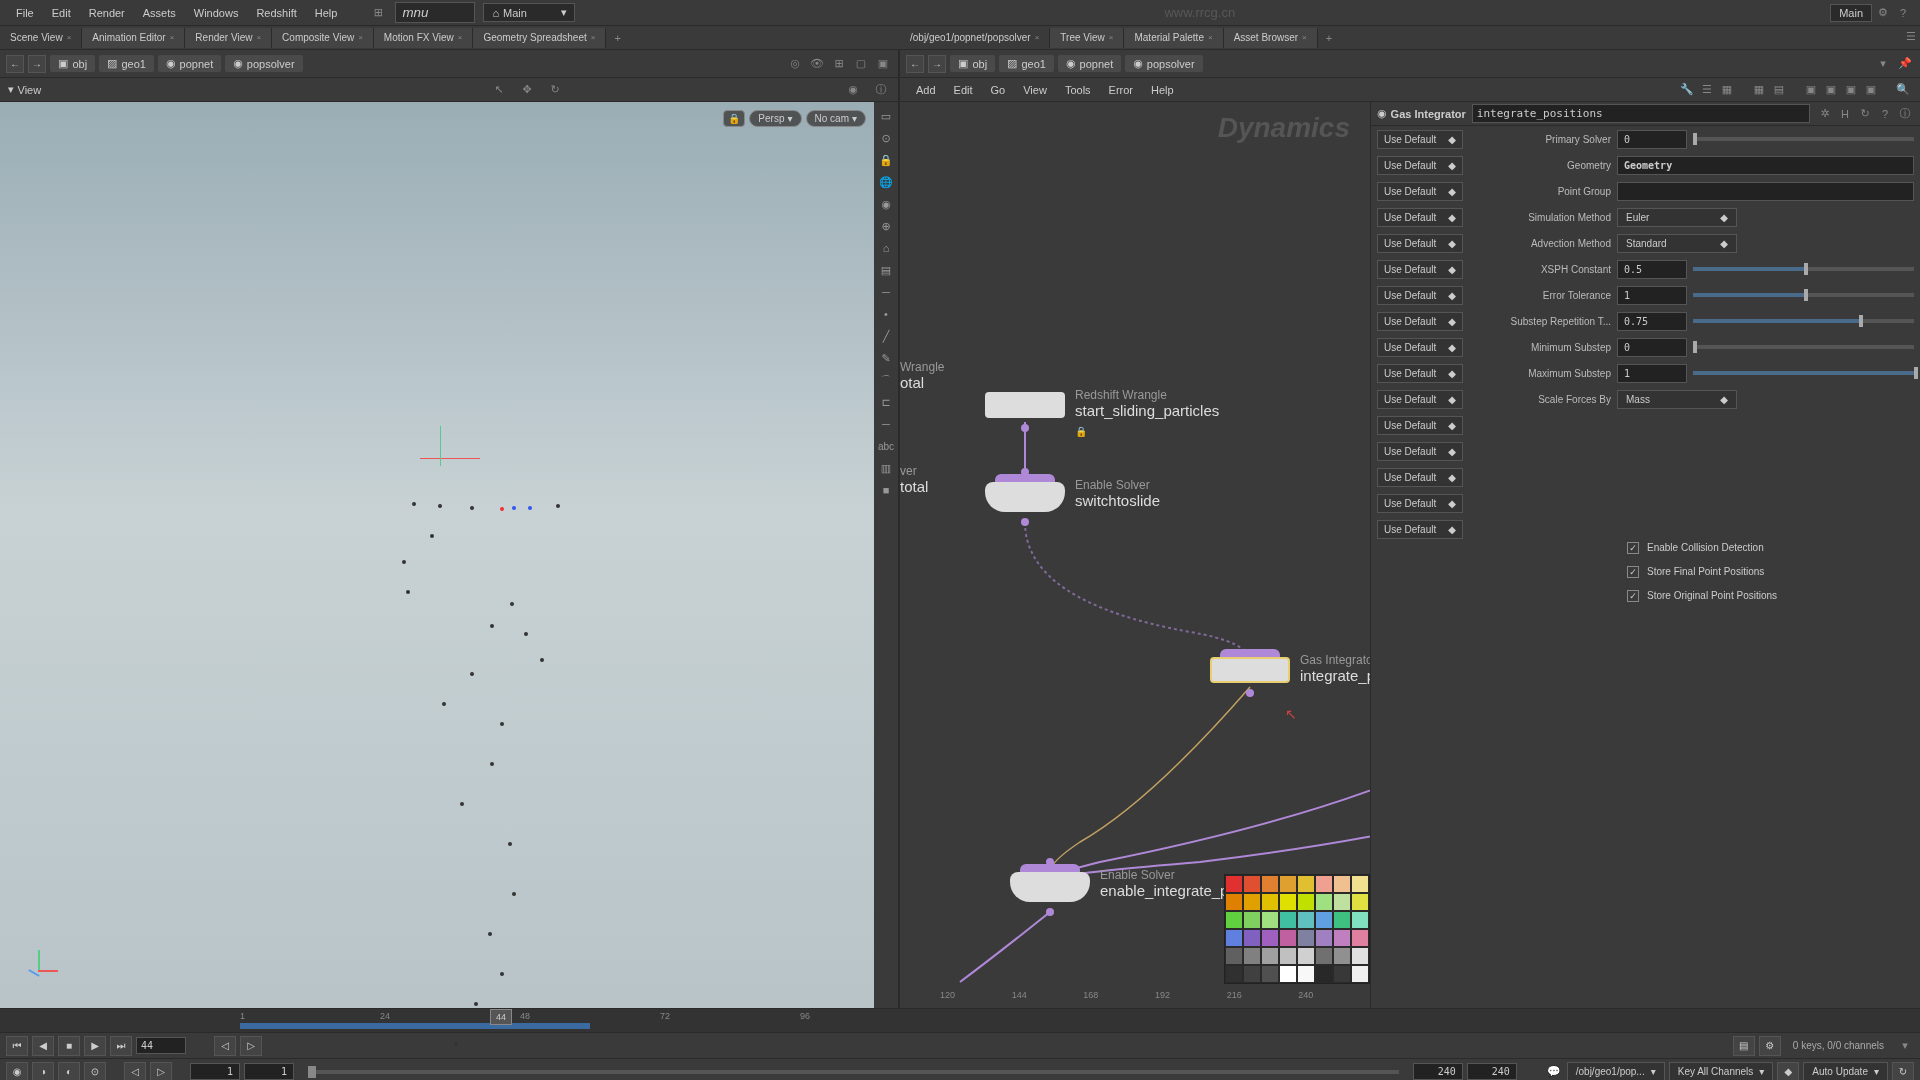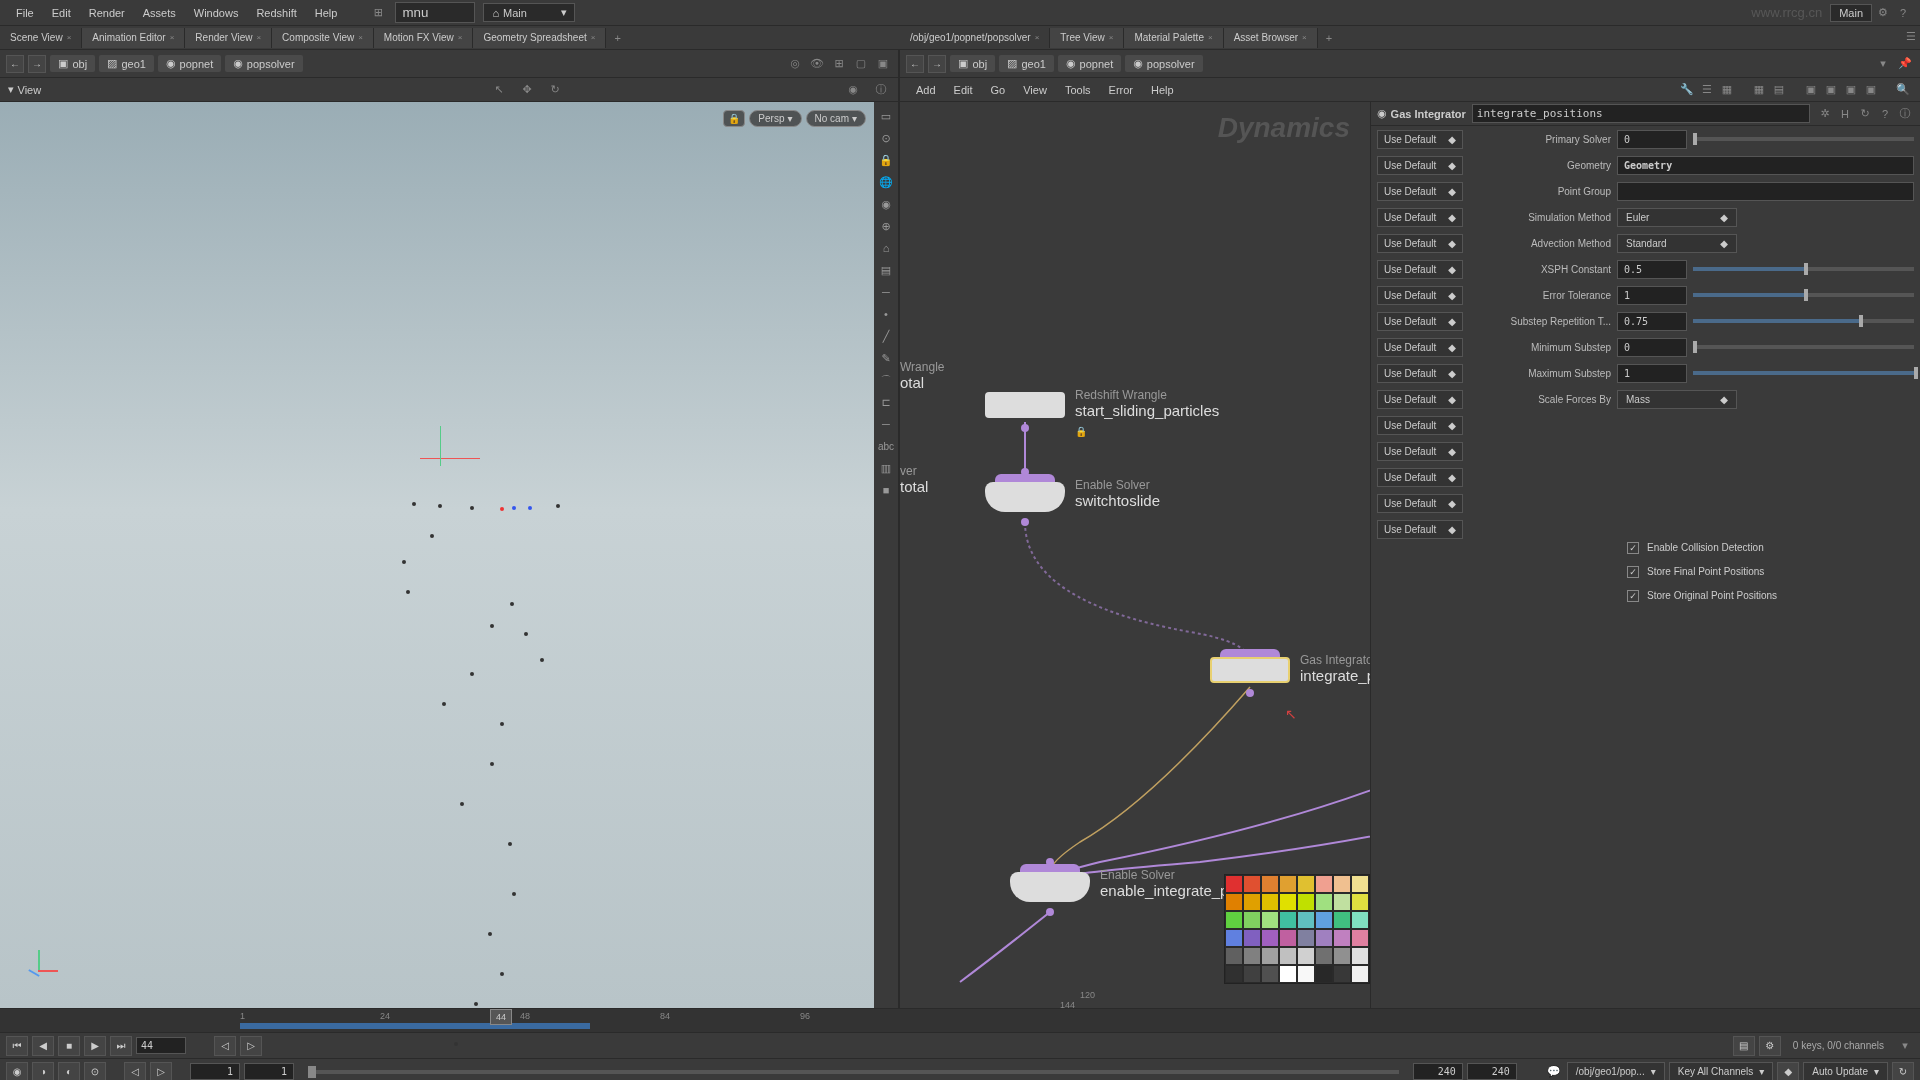--- a/index.html
+++ b/index.html
@@ -1,20 +1,20 @@
 <!DOCTYPE html>
 <html><head>
 <meta charset="utf-8">
 <style>
 * { margin: 0; padding: 0; box-sizing: border-box; font-family: Arial, sans-serif; }
 body { background: #3a3a3a; color: #ccc; font-size: 11px; overflow: hidden; width: 1920px; height: 1080px; }
 
 .menubar { height: 26px; background: #3a3a3a; display: flex; align-items: center; padding: 0 8px; gap: 2px; border-bottom: 1px solid #2a2a2a; }
 .menubar-item { padding: 4px 8px; cursor: pointer; }
-.menubar-input { background: #2a2a2a; border: 1px solid #555; color: #ccc; padding: 2px 6px; width: 80px; margin-left: 6px; }
+.menubar-input { background: #2a2a2a; border: 1px solid #555; color: #ccc; padding: 2px 6px; width: 80px; margin-left: 6px; font-style: italic; }
 .menubar-dropdown { background: #2a2a2a; border: 1px solid #555; padding: 2px 8px; margin-left: 6px; display: flex; align-items: center; gap: 4px; }
 .menubar-spacer { flex: 1; }
 
 .tabs-row { height: 24px; background: #3a3a3a; display: flex; align-items: center; border-bottom: 1px solid #2a2a2a; }
 .tab { padding: 4px 10px; background: #444; border-right: 1px solid #2a2a2a; font-size: 10px; display: flex; align-items: center; gap: 4px; white-space: nowrap; }
 .tab.active { background: #3a3a3a; }
 .tab-close { color: #888; font-size: 8px; }
 .tab-add { padding: 4px 8px; color: #888; cursor: pointer; }
 
 .main-split { display: flex; height: 958px; }
@@ -49,21 +49,21 @@
 .viewport-wrap { flex: 1; display: flex; }
 
 .node-menubar { height: 24px; background: #3a3a3a; display: flex; align-items: center; padding: 0 8px; gap: 2px; border-bottom: 1px solid #2a2a2a; }
 .node-menu-item { padding: 4px 8px; }
 .node-menu-spacer { flex: 1; }
 
 .node-split { flex: 1; display: flex; }
 .node-canvas-wrap { flex: 1; position: relative; background: #3a3a3a; overflow: hidden; }
 .node-canvas-header { position: absolute; right: 20px; top: 10px; font-size: 28px; color: #555; font-style: italic; font-weight: bold; }
 
-.node-ruler { position: absolute; left: 0; bottom: 0; width: 100%; height: 18px; display: flex; align-items: center; color: #888; font-size: 9px; flex-direction: column; }
+.node-ruler { position: absolute; left: 0; bottom: 0; width: 100%; height: 18px; display: flex; align-items: flex-start; color: #888; font-size: 9px; }
 .ruler-tick { width: 150px; }
 
 .props-panel { width: 550px; background: #3a3a3a; border-left: 1px solid #2a2a2a; display: flex; flex-direction: column; }
 .props-header { height: 24px; display: flex; align-items: center; padding: 0 6px; gap: 6px; border-bottom: 1px solid #2a2a2a; }
 .props-type { display: flex; align-items: center; gap: 4px; }
 .props-name-input { background: #222; border: 1px solid #555; color: #ccc; padding: 2px 4px; flex: 1; font-family: monospace; font-size: 11px; }
 .props-hdr-icons { display: flex; gap: 2px; }
 
 .param-row { height: 26px; display: flex; align-items: center; gap: 6px; padding: 0 6px; }
 .param-default { width: 86px; background: #333; border: 1px solid #555; padding: 3px 6px; font-size: 10px; display: flex; align-items: center; justify-content: space-between; }
@@ -128,21 +128,21 @@
   <span class="menubar-item">Redshift</span>
   <span class="menubar-item">Help</span>
   <span style="width:20px"></span>
   <span class="view-icon">⊞</span>
   <input class="menubar-input" value="mnu" style="">
   <span class="menubar-dropdown">
       <span>⌂</span>
       <span>Main</span>
       <span style="margin-left:30px">▾</span>
     </span>
-  <div class="menubar-spacer" style="text-align:right;color:rgba(200,200,200,0.2);font-size:13px">www.rrcg.cn</div>
+  <div class="menubar-spacer" style="text-align:center;color:rgba(200,200,200,0.2);font-size:13px">www.rrcg.cn</div>
   <span class="menubar-dropdown">
       <span>Main</span>
     </span>
   <span class="view-icon">⚙</span>
   <span class="view-icon">?</span>
 </div>
 
 <div class="tabs-row">
   <div style="width:900px;display:flex">
     <div class="tab active">
@@ -668,21 +668,21 @@
       </div>
     </div>
   </div>
 </div>
 
 <div class="timeline">
   <div class="tl-ticks">
     <span class="tl-tick-label" style="left:0">1</span>
     <span class="tl-tick-label" style="left:140px">24</span>
     <span class="tl-tick-label" style="left:280px">48</span>
-    <span class="tl-tick-label" style="left:420px">84</span>
+    <span class="tl-tick-label" style="left:420px">72</span>
     <span class="tl-tick-label" style="left:560px">96</span>
   </div>
   <div class="tl-bar" style="width:350px"></div>
   <div class="tl-marker" style="left:490px">44</div>
 </div>
 
 <div class="playbar">
   <span class="play-btn">⏮</span>
   <span class="play-btn">◀</span>
   <span class="play-btn">■</span>

